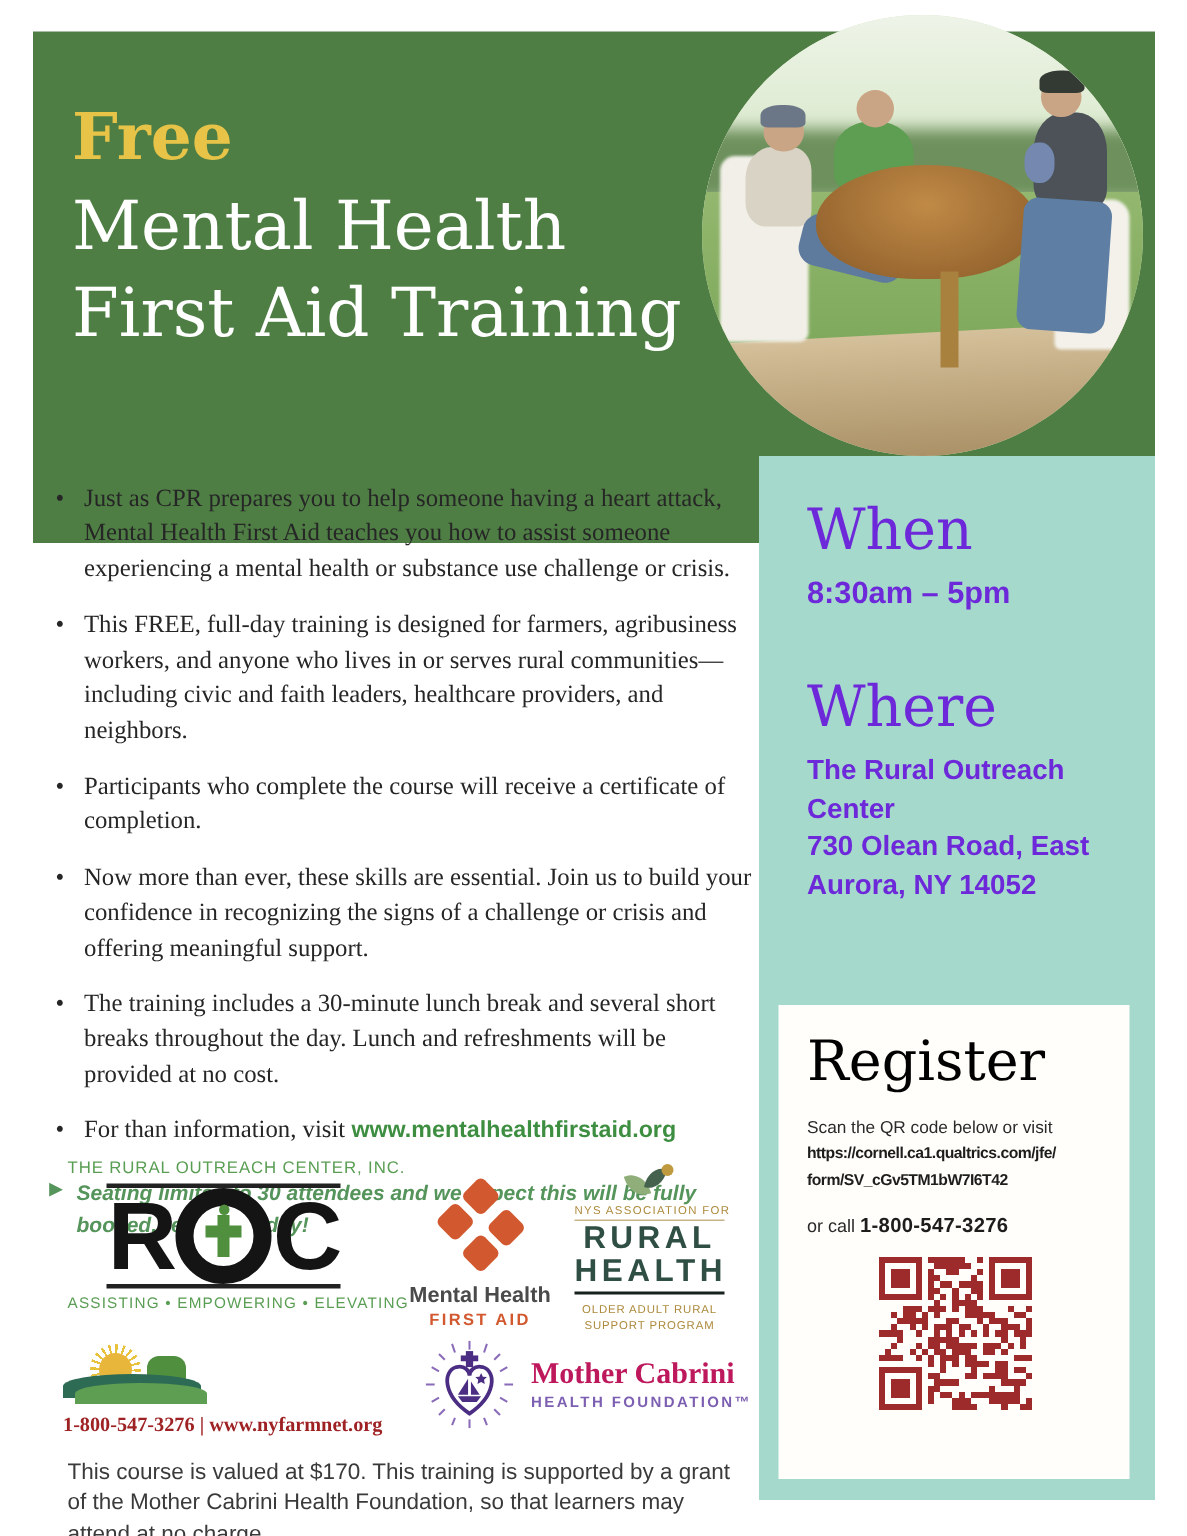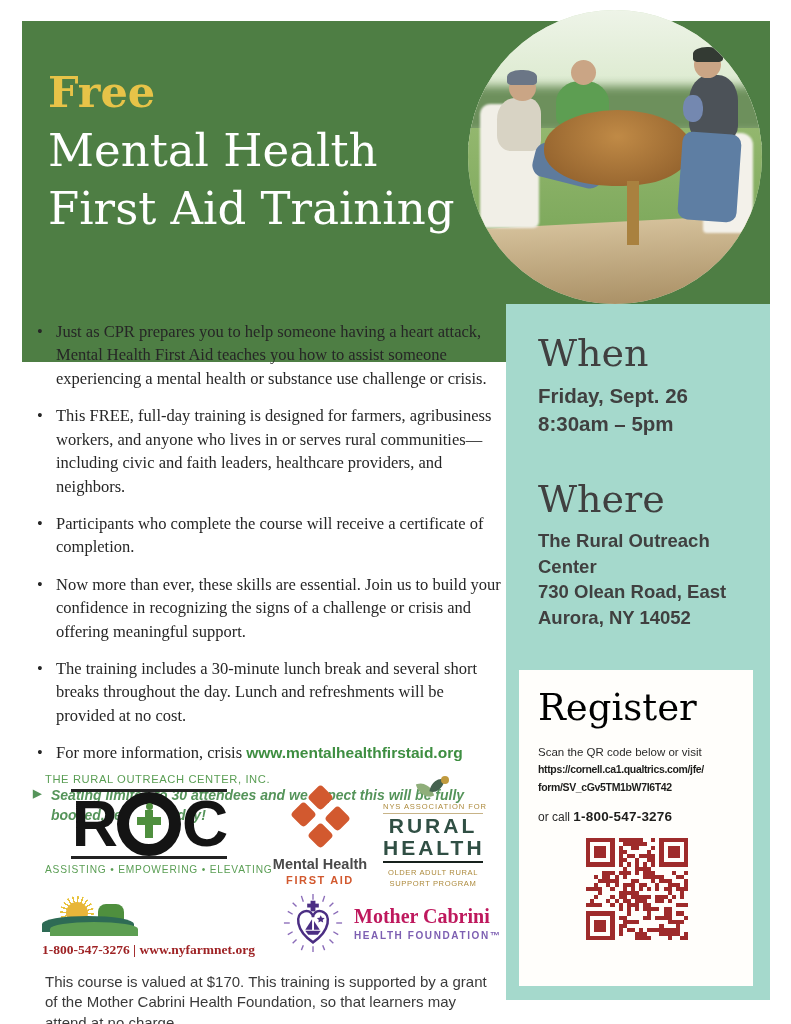--- a/index.html
+++ b/index.html
@@ -102,21 +102,21 @@
   .nyfn-contact{font-family:"Liberation Serif",serif;font-weight:bold;font-size:13.5px;color:#9e2224;margin-top:2px;}
 
   .cabrini{position:absolute;left:282px;top:892px;display:flex;align-items:center;gap:10px;}
   .cab-text .cab-name{font-family:"Liberation Serif",serif;font-weight:bold;font-size:20px;color:#be185d;}
   .cab-text .cab-sub{font-size:10px;font-weight:bold;letter-spacing:1.6px;color:#7d5fb2;margin-top:2px;}
 
   .disclaimer{position:absolute;left:45px;top:972px;width:452px;font-size:15px;line-height:1.35;color:#3a3a3a;}
 
   
   .panel{position:absolute;left:506px;top:304px;width:264px;height:696px;background:#a5d9cc;}
-  .panel-inner{padding:30px 18px 0 32px;color:#404040;}
+  .panel-inner{padding:30px 18px 0 32px;color:#6d28d9;}
   .panel h2{font-family:"DejaVu Serif",serif;font-weight:500;font-size:38px;margin:0 0 8px 0;line-height:1.05;}
   .when-lines,.where-lines{font-weight:bold;line-height:1.38;}
   .when-lines{font-size:20.5px;}
   .where-lines{font-size:18.5px;}
   .where-block{margin-top:42px;}
 
   .register-box{position:absolute;left:13px;top:366px;width:234px;height:316px;background:#fffefb;}
   .reg-inner{padding:16px 18px 0 19px;}
   .reg-title{font-family:"DejaVu Serif",serif;font-size:37px;color:#000000;margin:0 0 14px 0;font-weight:500;}
   .reg-scan{font-size:11.5px;color:#2a2a2a;line-height:1.6;}
@@ -162,21 +162,21 @@
     <div class="ph-baby"></div>
   </div>
 
   <div class="left-col">
     <ul class="bullets">
       <li>Just as CPR prepares you to help someone having a heart attack, Mental Health First Aid teaches you how to assist someone experiencing a mental health or substance use challenge or crisis.</li>
       <li>This FREE, full-day training is designed for farmers, agribusiness workers, and anyone who lives in or serves rural communities—including civic and faith leaders, healthcare providers, and neighbors.</li>
       <li>Participants who complete the course will receive a certificate of completion.</li>
       <li>Now more than ever, these skills are essential. Join us to build your confidence in recognizing the signs of a challenge or crisis and offering meaningful support.</li>
       <li>The training includes a 30-minute lunch break and several short breaks throughout the day. Lunch and refreshments will be provided at no cost.</li>
-      <li><span>For more information, crisis </span><a class="info-link" href="#">www.mentalhealthfirstaid.org</a></li>
+      <li><span>For than information, visit </span><a class="info-link" href="#">www.mentalhealthfirstaid.org</a></li>
     </ul>
     <div class="seating">
       <span class="marker">▶</span>
       <span>Seating limited to 30 attendees and we expect this will be fully booked, register today!</span>
     </div>
   </div>
 
   <div class="roc">
     <div class="roc-top">THE RURAL OUTREACH CENTER, INC.</div>
     <div class="roc-rule"></div>
@@ -265,21 +265,20 @@
       <div class="cab-sub">HEALTH FOUNDATION™</div>
     </div>
   </div>
 
   <div class="disclaimer">This course is valued at $170. This training is supported by a grant of the Mother Cabrini Health Foundation, so that learners may attend at no charge.</div>
 
   <div class="panel">
     <div class="panel-inner">
       <h2>When</h2>
       <div class="when-lines">
-        <div>Friday, Sept. 26</div>
         <div>8:30am – 5pm</div>
       </div>
       <div class="where-block">
         <h2>Where</h2>
         <div class="where-lines">
           <div>The Rural Outreach Center</div>
           <div>730 Olean Road, East</div>
           <div>Aurora, NY 14052</div>
         </div>
       </div>

